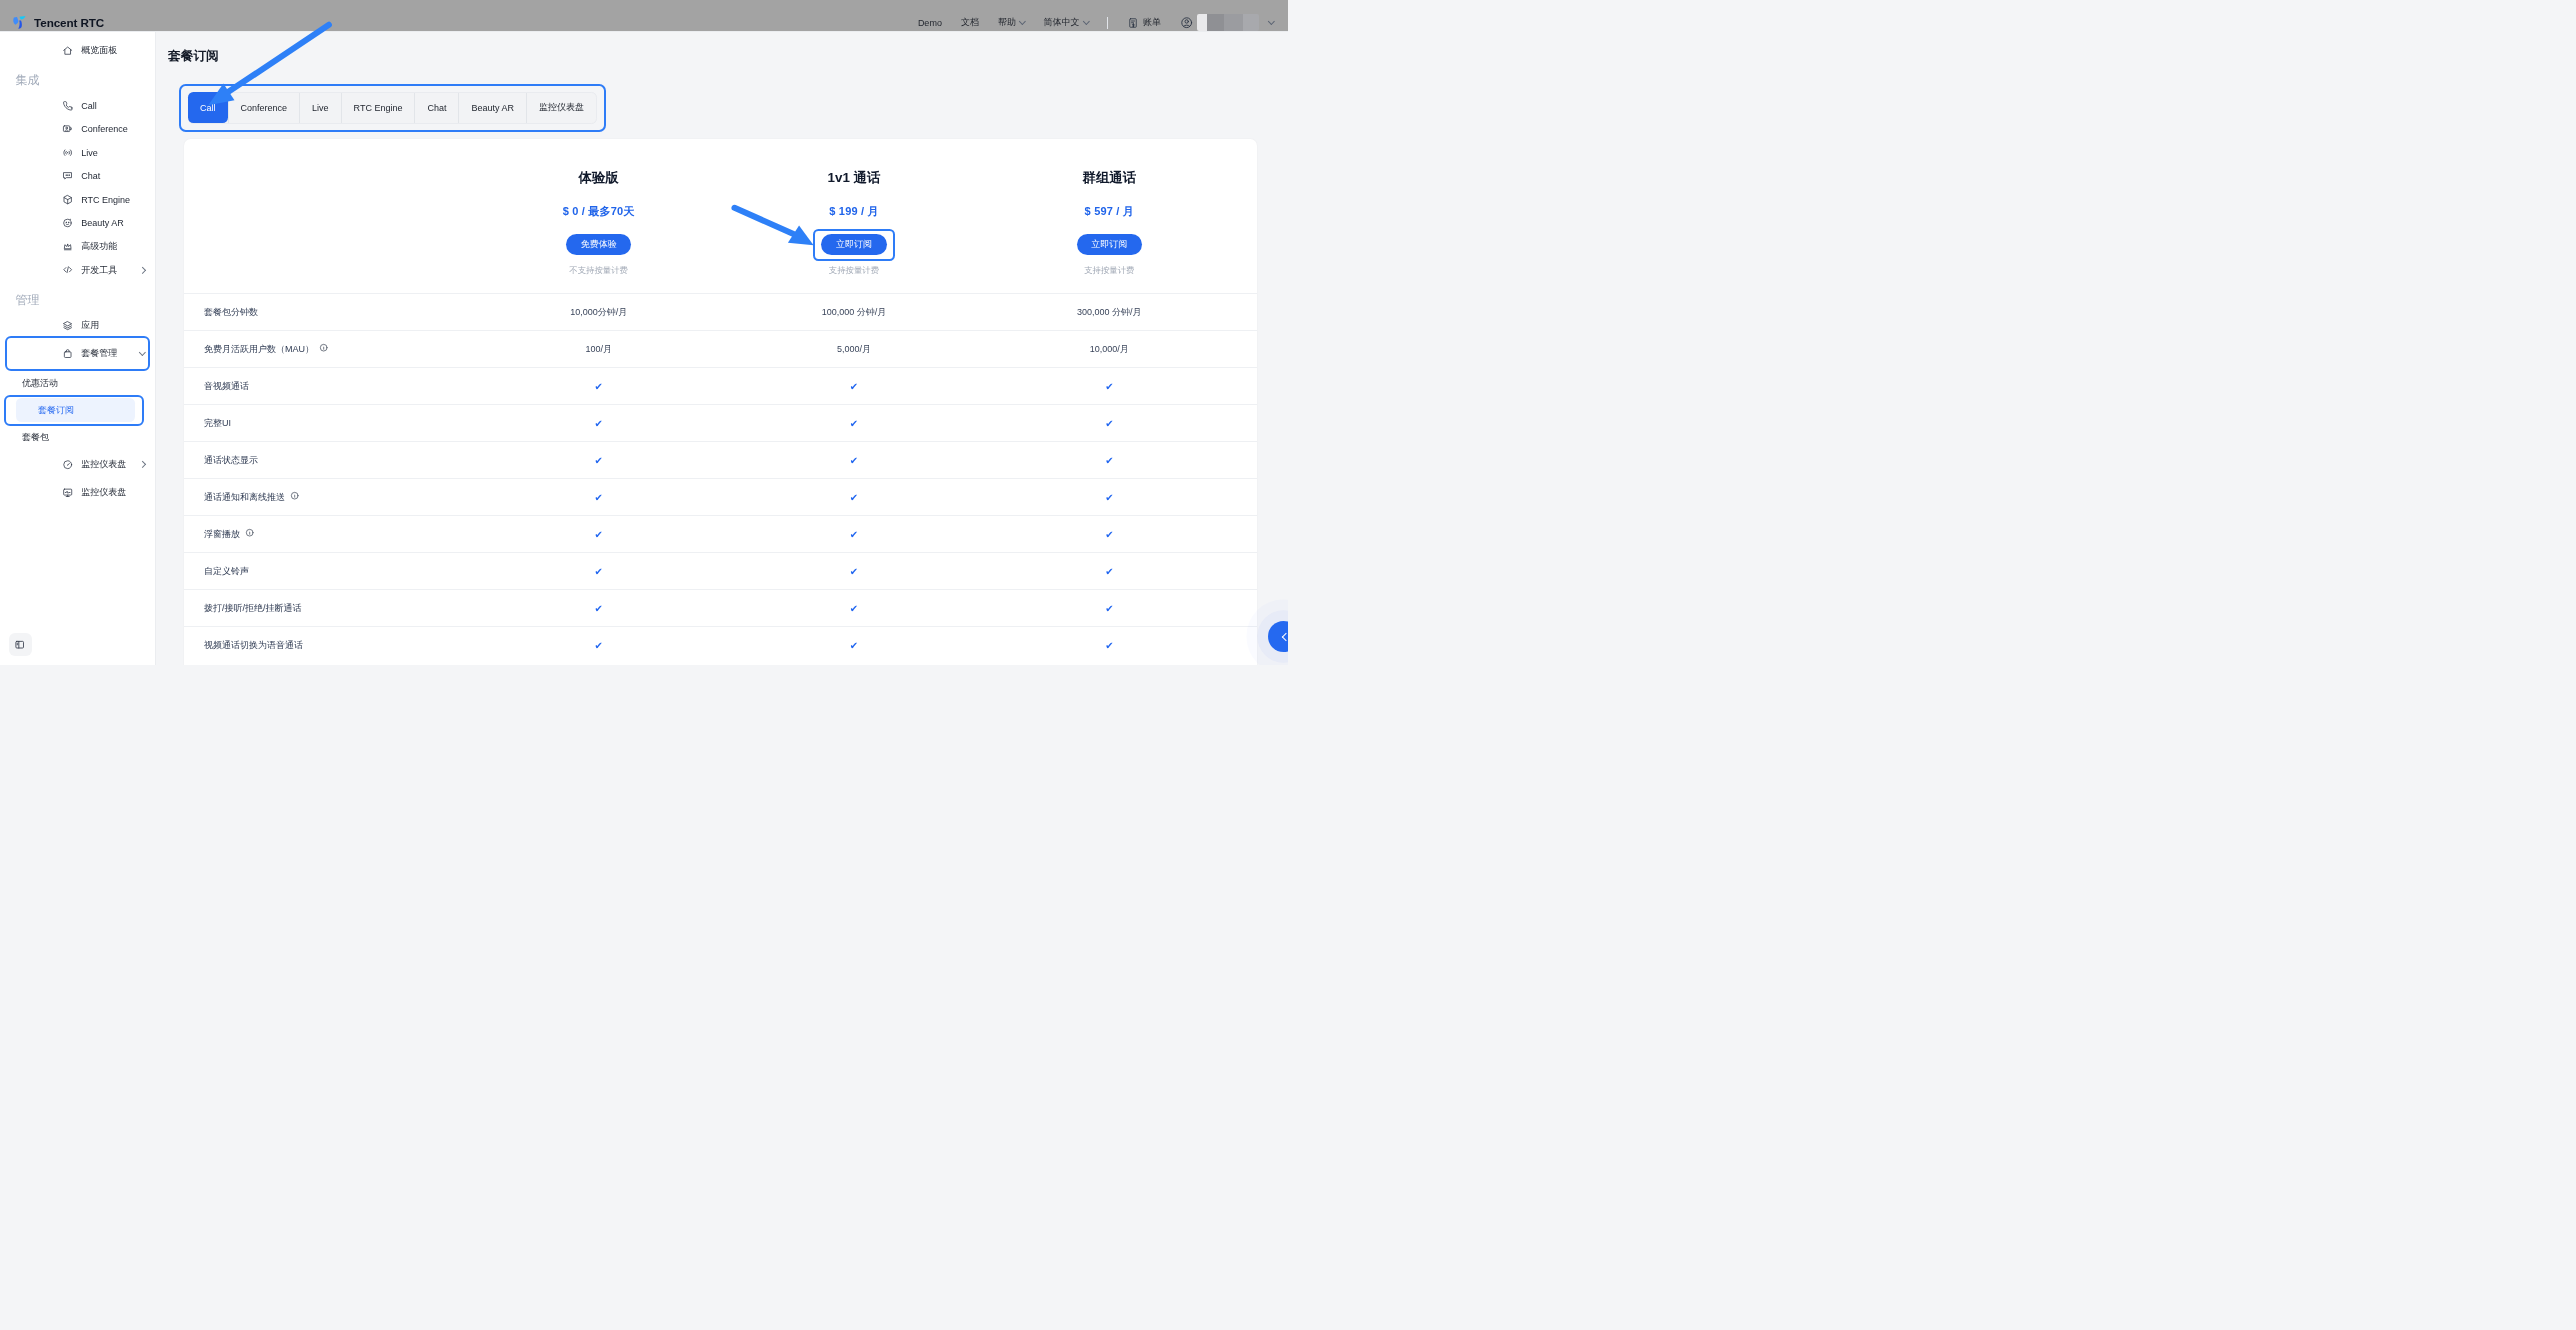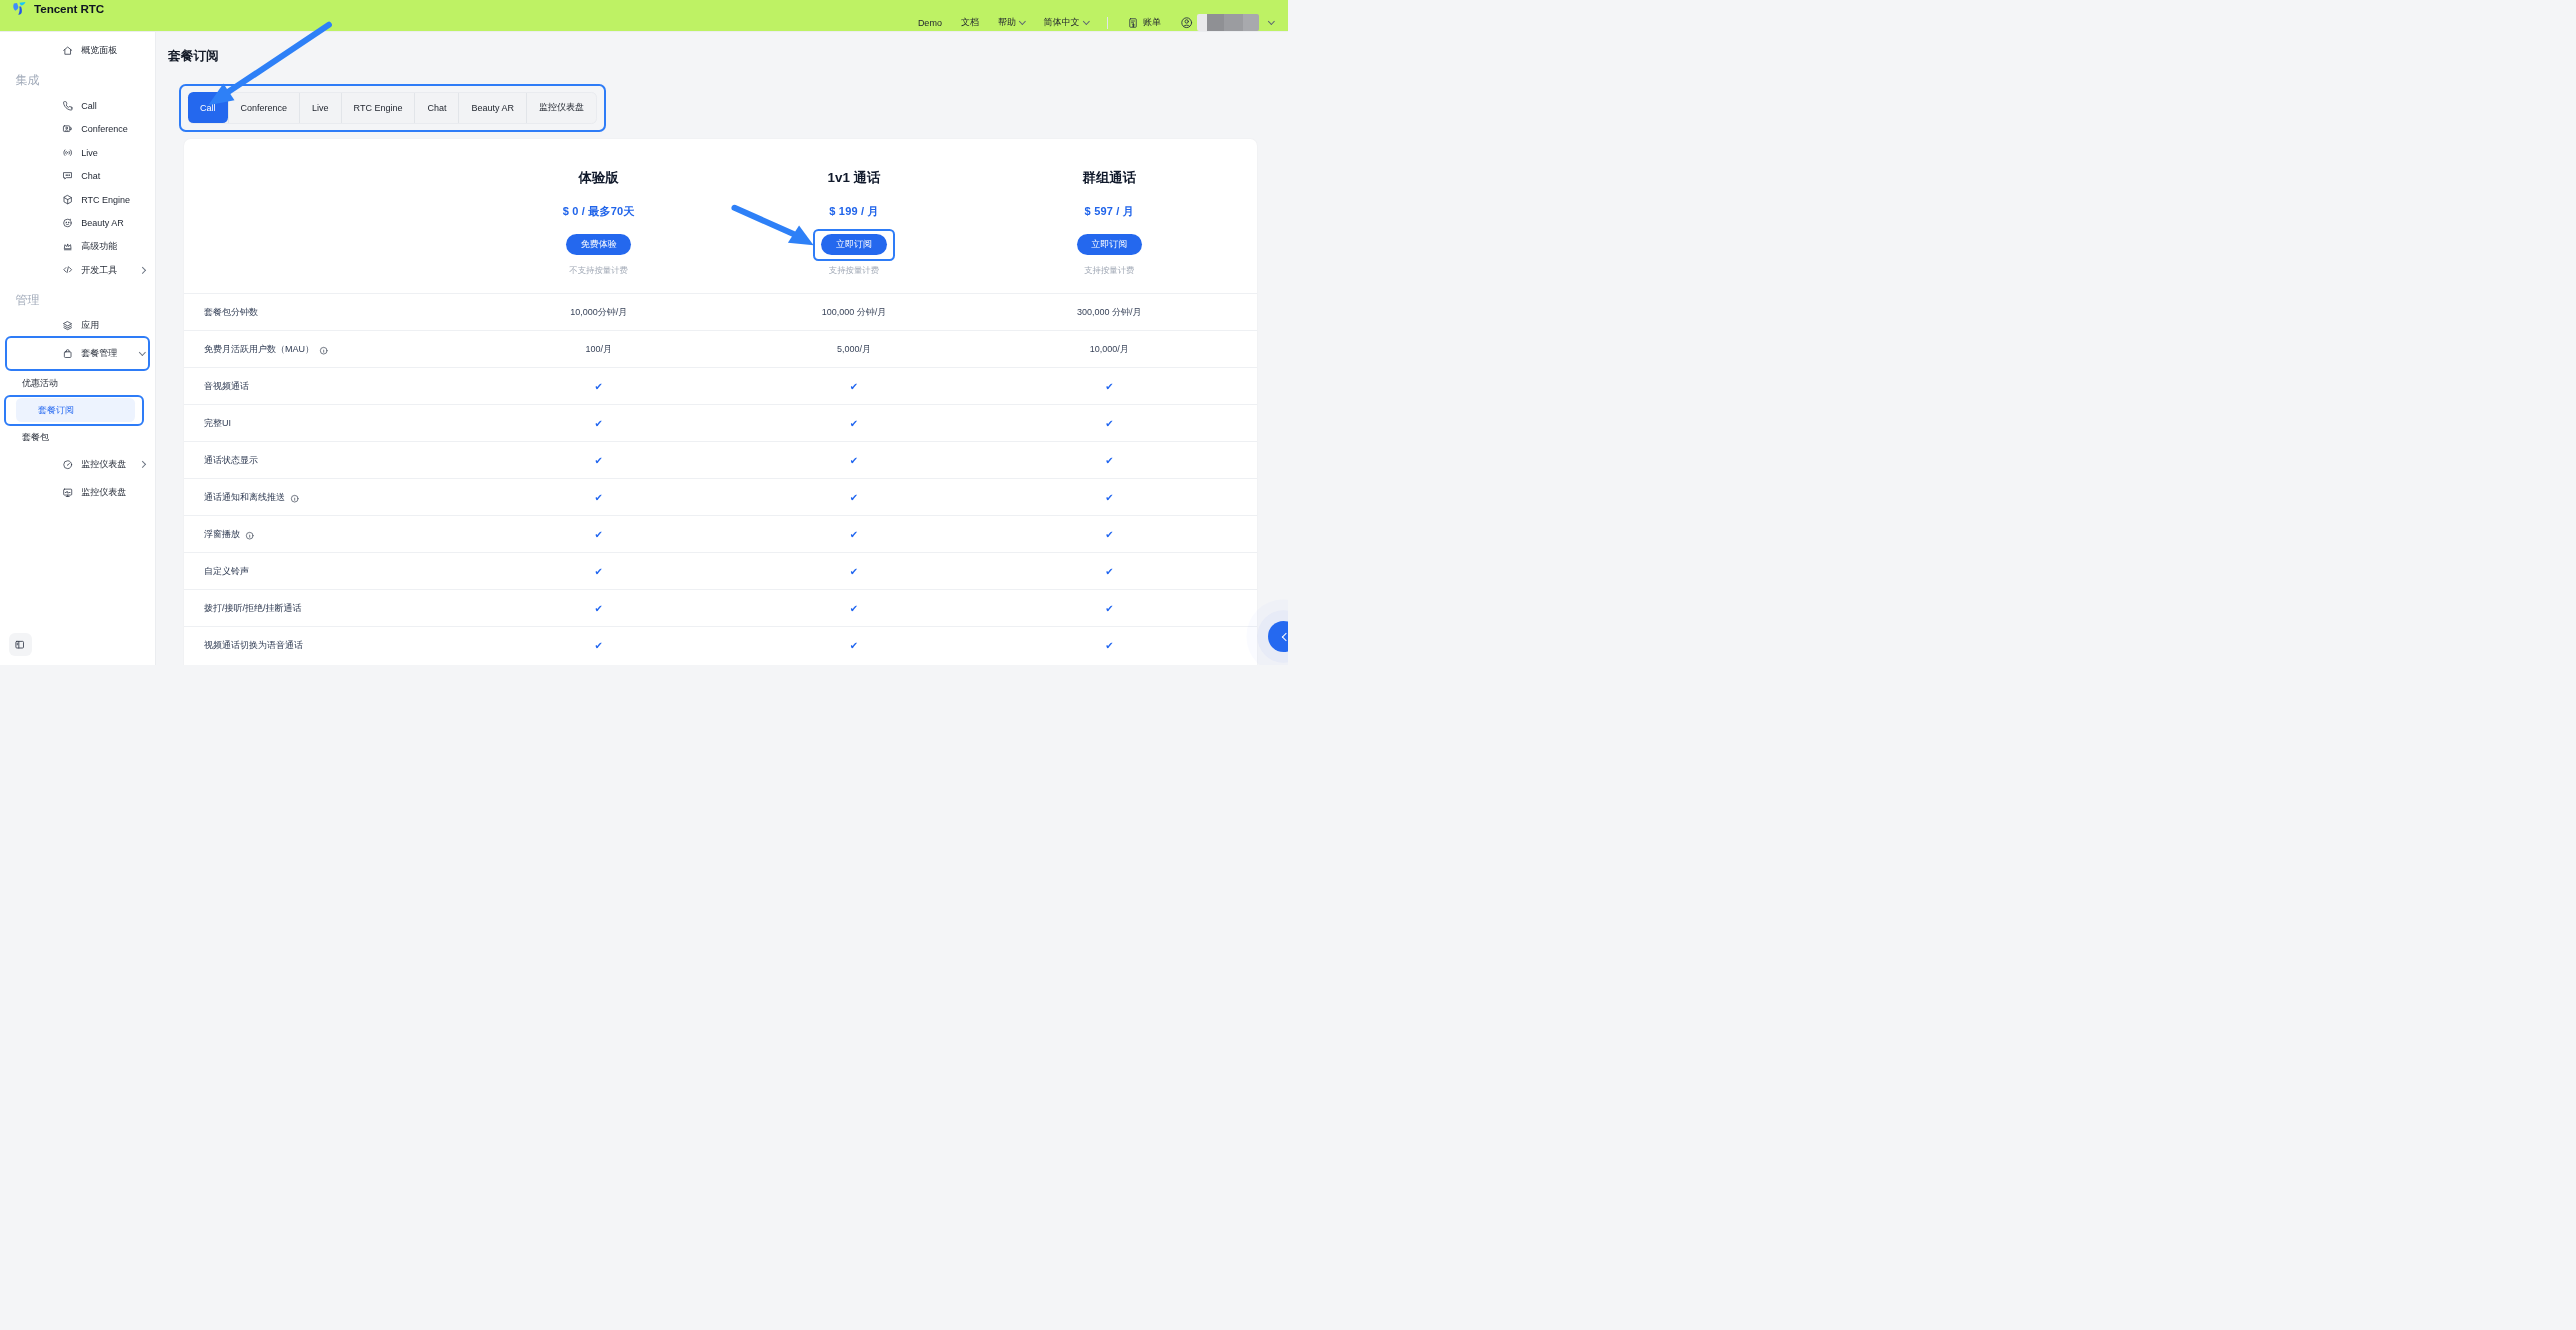--- a/index.html
+++ b/index.html
@@ -5,22 +5,22 @@
   * { margin:0; padding:0; box-sizing:border-box; }
   html,body { width:1288px; height:665px; overflow:hidden; }
   body {
     font-family:"Liberation Sans","DejaVu Sans",sans-serif;
     background:#f4f5f7; color:#1e2430; position:relative;
   }
   svg { display:block; }
 
   
   .header {
-    position:absolute; top:0; left:0; right:0; height:32px; background:#bef264;
-    border-bottom:0.7px solid #ebedf0; display:flex; align-items:flex-start;
+    position:absolute; top:0; left:0; right:0; height:32px; background:#a3a3a3;
+    border-bottom:0.7px solid #ebedf0; display:flex; align-items:flex-end;
     padding:0 14.8px 0 10.7px; z-index:50;
   }
   .brand { display:flex; align-items:center; gap:6px; }
   .brand-name { font-size:11.7px; font-weight:bold; color:#0f1522; letter-spacing:-0.1px; }
   .hnav { margin-left:auto; display:flex; align-items:center; gap:19px; font-size:9px; color:#23272f;margin-top:14px; }
   .hitem { display:flex; align-items:center; gap:4px; cursor:pointer; }
   .vdiv { width:0.7px; height:12px; background:#e2e5ea; }
   .chv { display:inline-block; width:4.7px; height:4.7px; border-right:1.1px solid currentColor; border-bottom:1.1px solid currentColor; }
   .chv-down { transform:rotate(45deg) translate(-0.7px,-0.7px); }
   .chv-right { transform:rotate(-45deg); }
@@ -85,21 +85,21 @@
   .plan-btn-row { margin-top:15.4px; height:21.5px; display:flex; justify-content:center; align-items:center; }
   .plan-btn {
     height:21.5px; padding:0 14.8px; background:#2468ee; color:#fff; border:none; border-radius:10.7px;
     font-size:9px; font-family:inherit; cursor:pointer; white-space:nowrap;
   }
   .bwrap { position:relative; display:inline-block; }
   .ann-btn { inset:-5.4px -8px; border-radius:5.4px; }
   .plan-note { margin-top:9.4px; font-size:8.4px; color:#a0a8b5; }
 
   .trow { min-height:37px; align-items:center; border-top:0.7px solid #eef0f3; padding:0 20px; }
-  .trow-label { font-size:9px; color:#2e3a52; display:flex; align-items:flex-end; gap:4.7px; }
+  .trow-label { font-size:9px; color:#2e3a52; display:flex; align-items:flex-start; gap:4.7px; }
   .tcell { text-align:center; font-size:9px; color:#39445a; }
   .tcheck { text-align:center; font-size:10px; font-weight:bold; color:#2166f0; }
   .info-ic { width:9.4px; height:9.4px; color:#3c4454; flex:none; }
 
   
   .arrows { position:absolute; inset:0; width:1288px; height:665px; z-index:60; pointer-events:none; }
   .float-btn {
     position:absolute; right:-11.4px; top:621px; width:31px; height:31px; border-radius:50%;
     background:#2569f0; color:#fff; display:flex; align-items:center; justify-content:center;
     z-index:45; cursor:pointer; box-shadow:0 0 0 10.7px rgba(130,160,255,.07), 0 0 0 21.5px rgba(130,160,255,.04);

